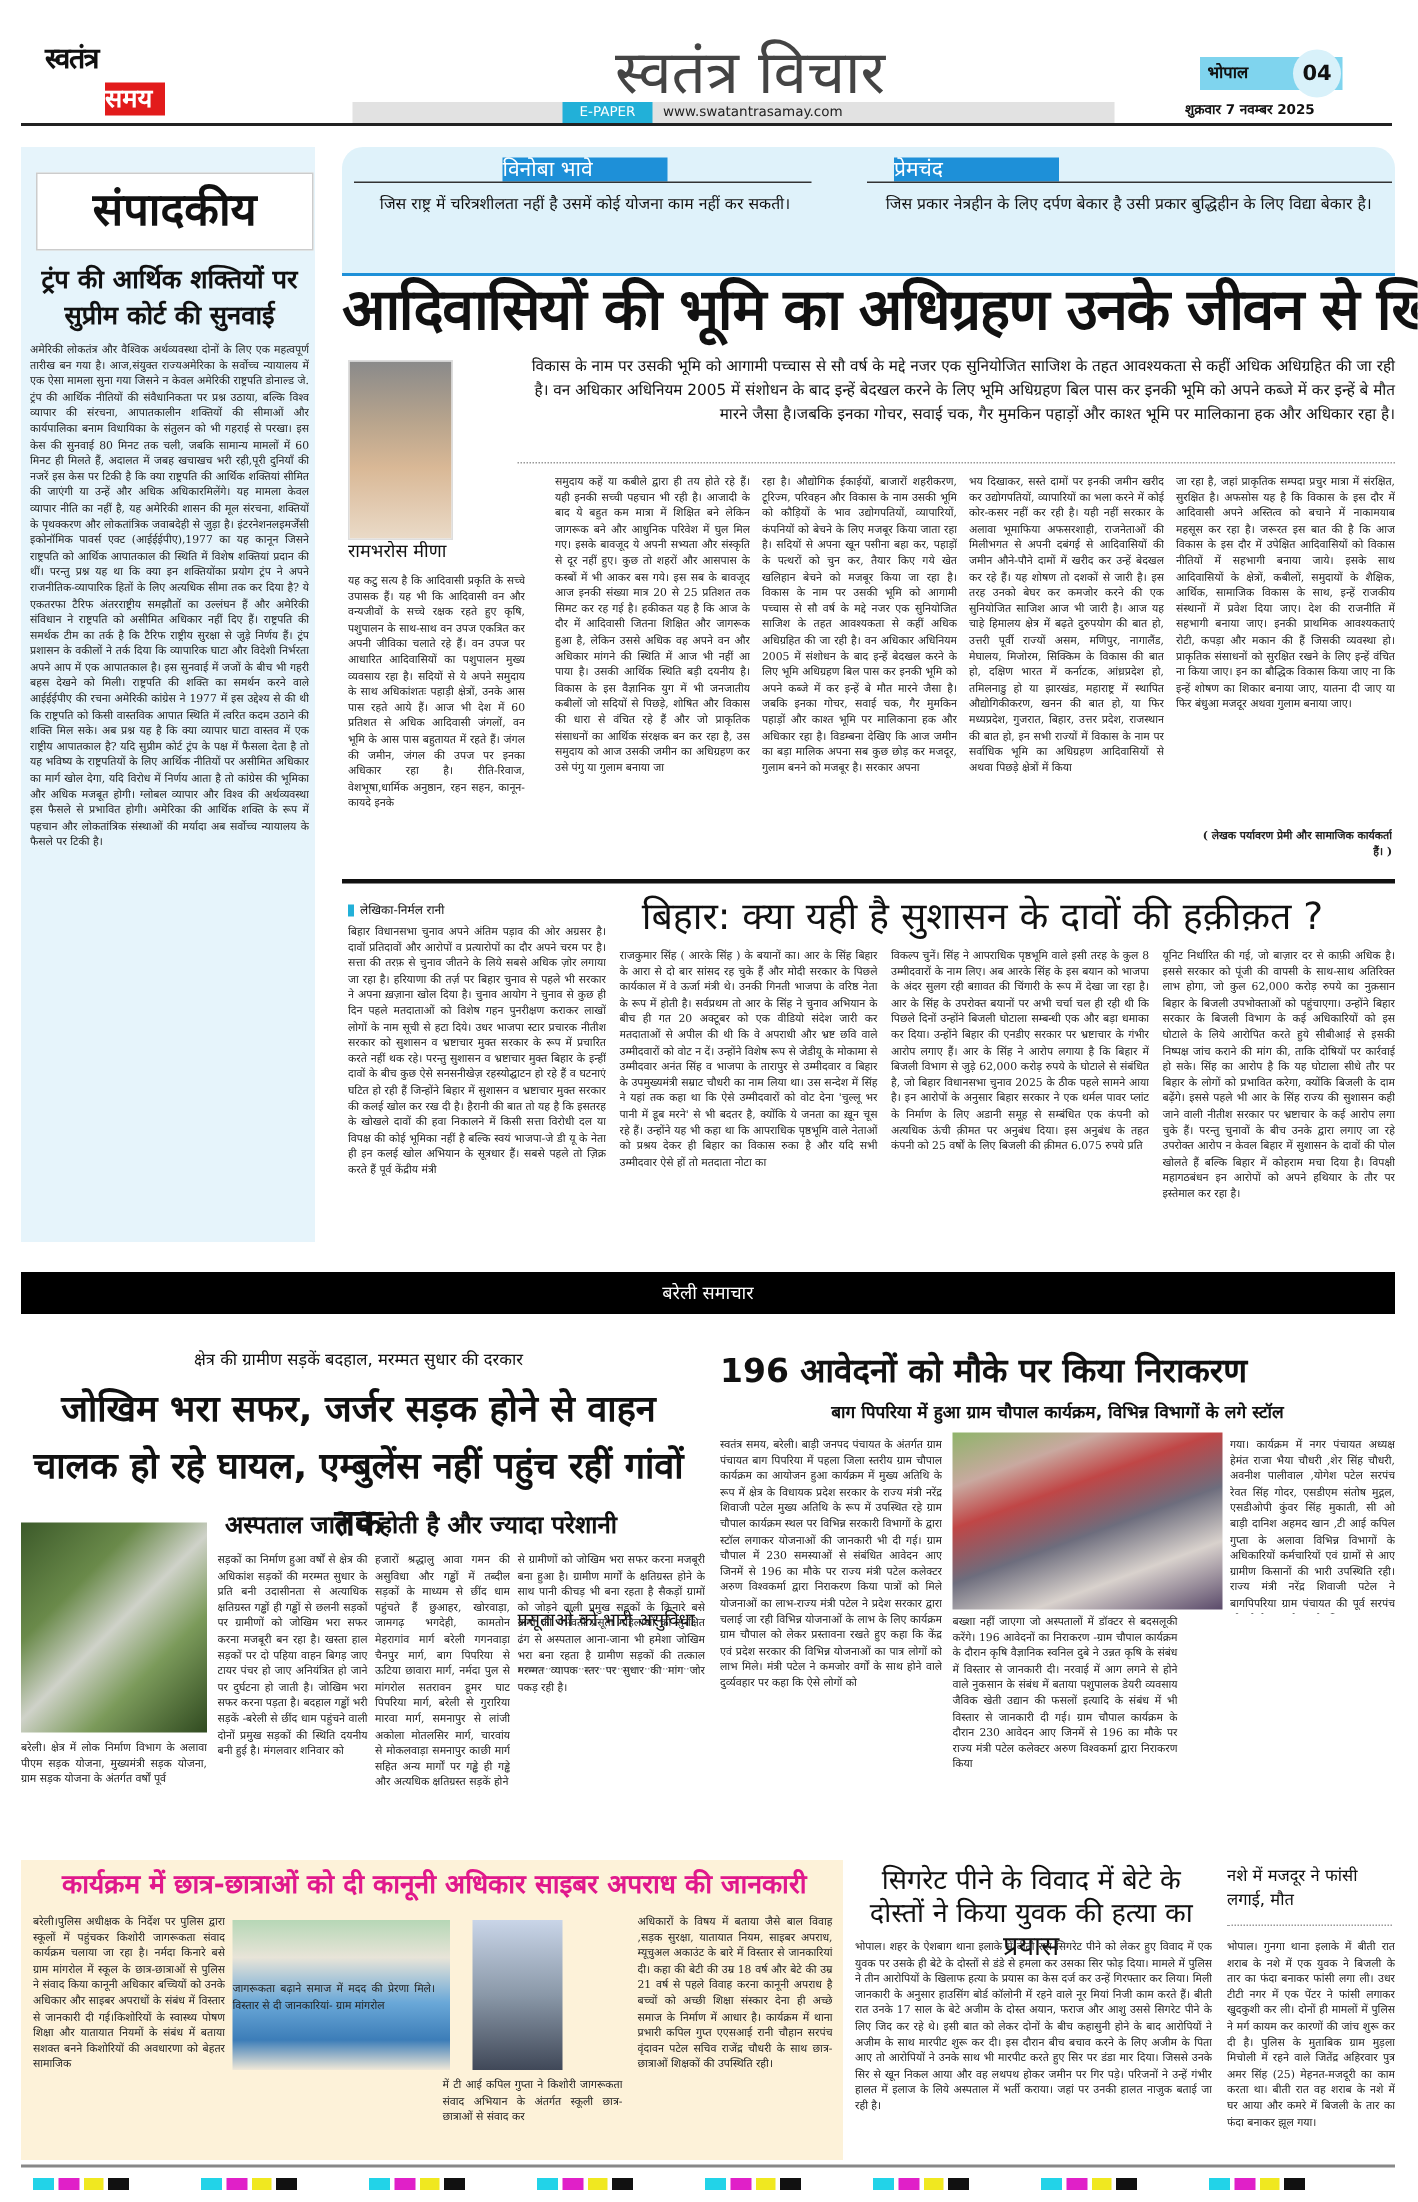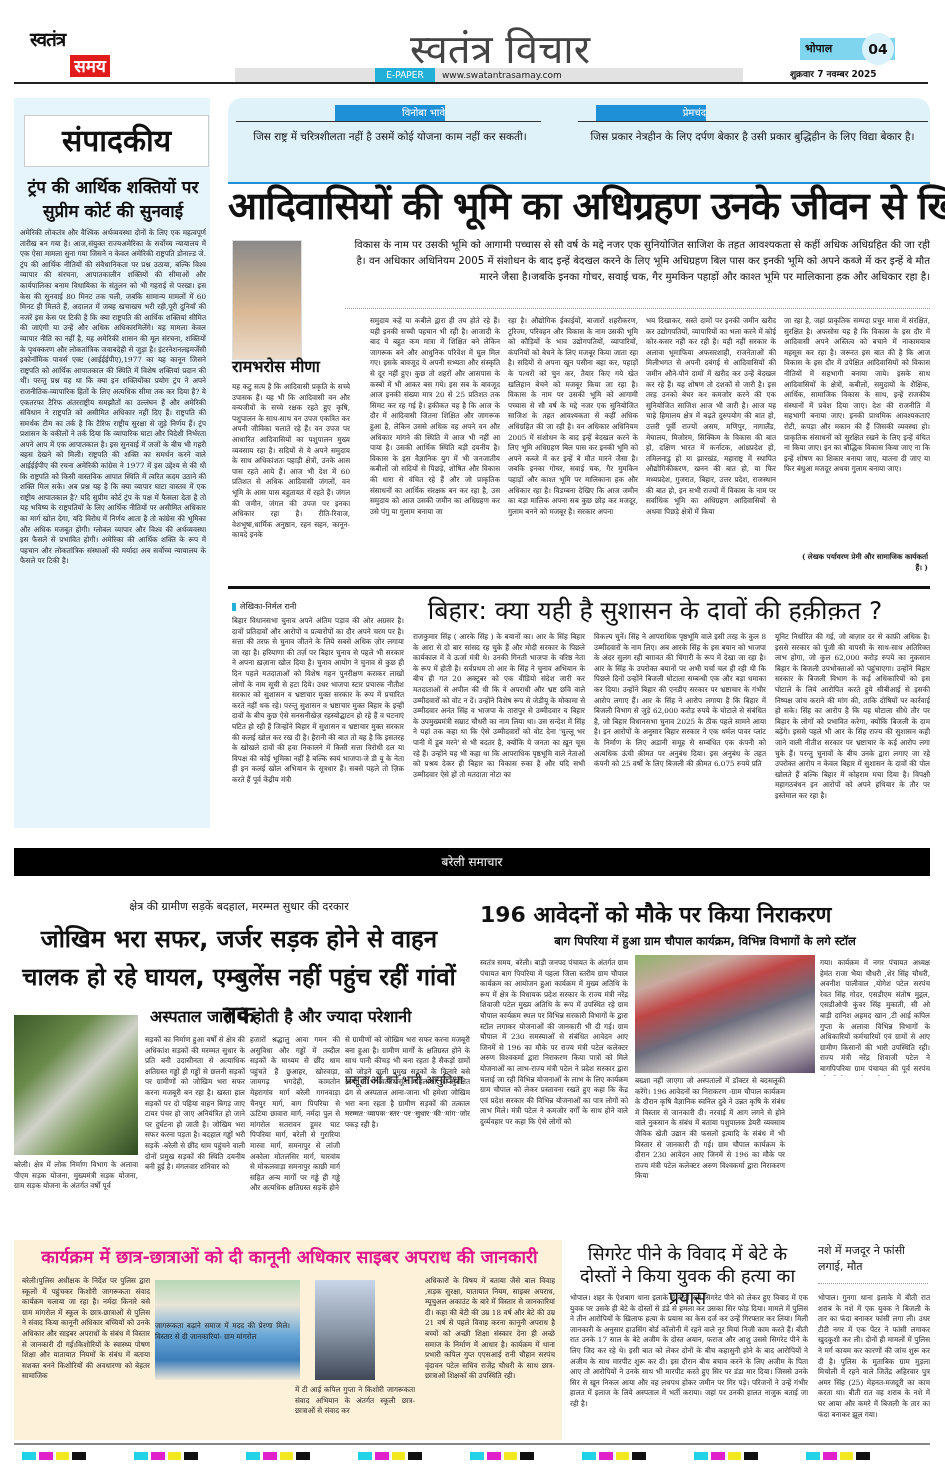--- a/index.html
+++ b/index.html
@@ -1,43 +1,43 @@
 <!DOCTYPE html>
 <html><head>
 <meta charset="utf-8">
 <style>
 *{box-sizing:border-box;margin:0;padding:0}
 body{width:945px;height:1468px;background:#fff;font-family:"DejaVu Sans",sans-serif;color:#111;position:relative;overflow:hidden}
 .abs{position:absolute}
 .txt{font-family:"DejaVu Serif",serif;font-size:7.2px;line-height:10.6px;color:#222;text-align:justify;overflow:hidden}
 
 .logo-top{left:30px;top:22px;width:68px;height:34px;font-size:19px;font-weight:bold;color:#111;line-height:34px;letter-spacing:-1px}
-.logo-bot{left:70px;top:55px;width:40px;height:22px;background:#e21b1b;color:#fff;font-size:17px;font-weight:bold;text-align:center;line-height:22px}
+.logo-bot{left:70px;top:55px;width:40px;height:22px;background:#e21b1b;color:#fff;font-size:17px;font-weight:bold;line-height:22px}
 .mast-title{left:375px;top:24px;width:250px;height:50px;font-size:40px;color:#444;text-align:center;line-height:50px}
 .mast-bar{left:235px;top:68px;width:508px;height:14px;background:#e2e2e2}
 .epaper{left:375px;top:68px;width:60px;height:14px;background:#22b0d8;color:#fff;font-size:9px;text-align:center;line-height:14px}
 .site{left:442px;top:68px;width:200px;height:14px;font-size:9px;line-height:14px;color:#222}
 .city-box{left:800px;top:38px;width:95px;height:22px;background:#7fd4ee}
 .city{left:805px;top:38px;width:50px;height:22px;font-size:11px;font-weight:bold;line-height:22px}
 .pgno{left:862px;top:33px;width:32px;height:32px;border-radius:50%;background:#d8f1fa;font-size:14px;font-weight:bold;line-height:32px;text-align:center}
 .date{left:790px;top:66px;width:130px;height:16px;font-size:9px;font-weight:bold;line-height:16px}
 .mast-rule{left:14px;top:82px;width:914px;height:2px;background:#222}
 
 .ed-bg{left:14px;top:98px;width:196px;height:730px;background:#e6f4fb}
 .ed-box{left:24px;top:115px;width:185px;height:52px;background:#fff;border:1px solid #ccc;font-size:30px;font-weight:bold;text-align:center;line-height:50px}
 .ed-head{left:20px;top:175px;width:186px;height:50px;font-size:17px;font-weight:bold;text-align:center;line-height:24px}
 
 .q-bg{left:228px;top:98px;width:702px;height:85px;background:#dff2fa;border-radius:14px 14px 0 0}
-.q-tag{top:105px;width:110px;height:16px;background:#1e90d8;color:#fff;font-size:10px;text-align:right;line-height:16px}
+.q-tag{top:105px;width:110px;height:16px;background:#1e90d8;color:#fff;font-size:14px;text-align:left;line-height:16px}
 .q-line{top:121px;height:1px;background:#333}
 .q-text{top:128px;font-size:10.5px;text-align:center;line-height:16px}
 .q-rule{left:228px;top:182px;width:702px;height:2px;background:#1e90d8}
 .main-head{left:228px;top:180px;width:705px;height:52px;font-size:38px;font-weight:bold;text-align:center;line-height:52px;letter-spacing:-1px;white-space:nowrap}
 .photo{left:232px;top:240px;width:70px;height:120px;background:linear-gradient(180deg,#8a8a8a 0%,#b9a58d 35%,#d9b896 60%,#eadac7 100%);border:1px solid #ddd}
-.photo-name{left:232px;top:357px;width:125px;height:20px;font-size:16px;font-weight:bold;line-height:20px}
+.photo-name{left:232px;top:357px;width:125px;height:20px;font-size:12px;font-weight:normal;line-height:20px}
 .lead{left:345px;top:237px;width:585px;height:68px;font-size:10.2px;line-height:16px;text-align:right}
 .lead-rule{left:345px;top:308px;width:585px;border-top:1px dotted #999}
 .rule-dark{height:3px;background:#111}
 .author{left:232px;top:601px;width:150px;height:12px;font-size:8px;font-weight:normal;line-height:12px}
 .author-mark{left:232px;top:603px;width:4px;height:8px;background:#22b0d8}
 .bihar-head{left:380px;top:592px;width:550px;height:38px;font-size:25px;text-align:center;line-height:38px;white-space:nowrap}
 .section-bar{left:14px;top:848px;width:916px;height:28px;background:#000;color:#fff;font-size:12px;text-align:center;line-height:28px}
 .kicker{left:14px;top:898px;width:450px;height:18px;font-size:11px;text-align:center;line-height:18px}
 .road-head{left:14px;top:920px;width:450px;height:80px;font-size:24px;font-weight:bold;text-align:center;line-height:38px}
 .road-sub{left:150px;top:1005px;width:320px;height:24px;font-size:16px;font-weight:bold;line-height:24px}

